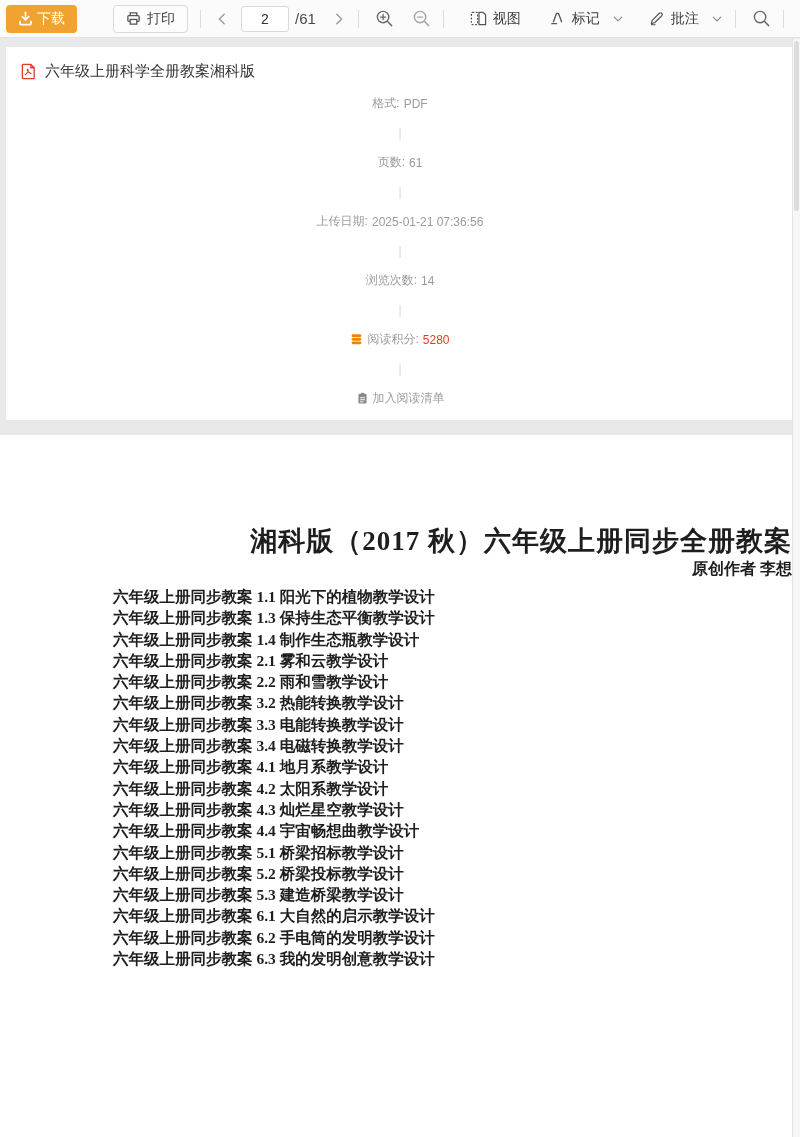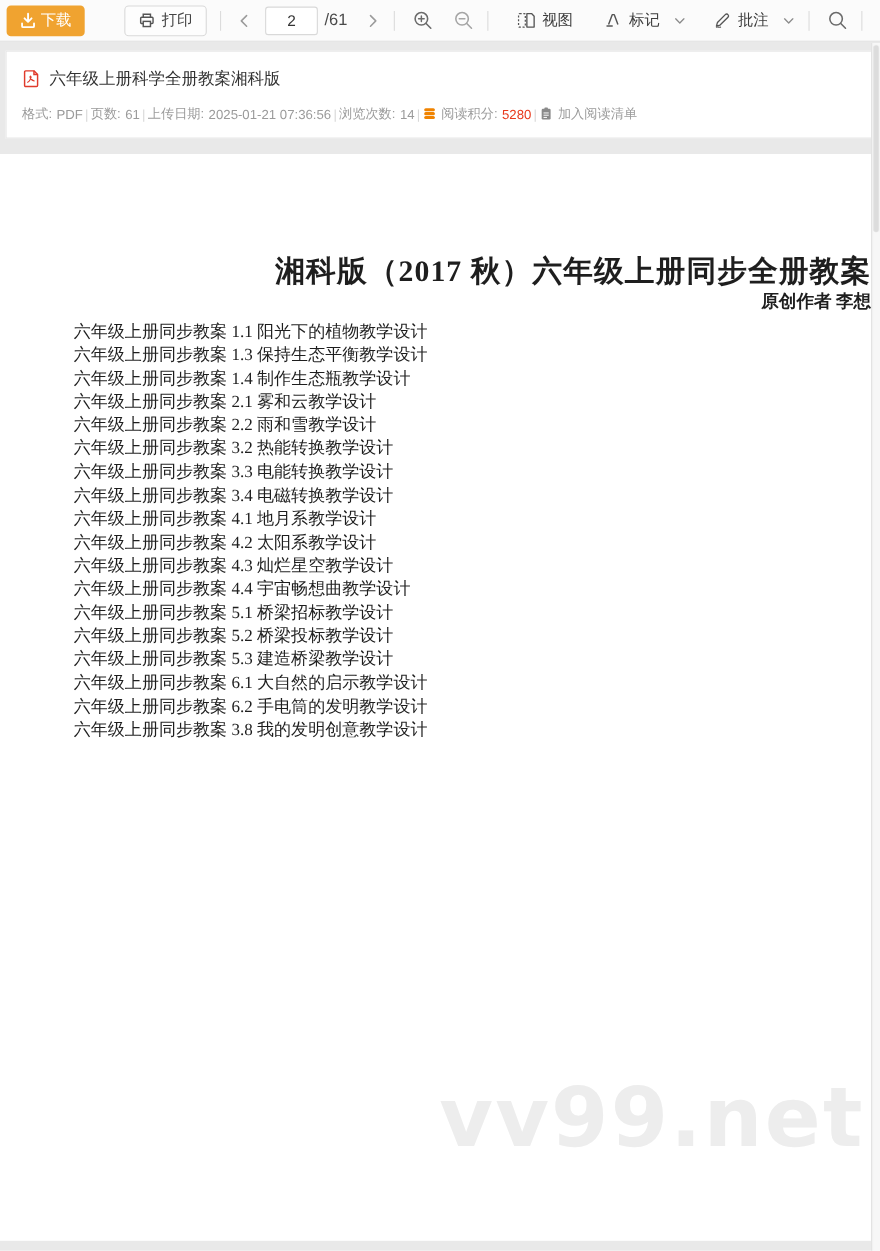--- a/index.html
+++ b/index.html
@@ -36,37 +36,37 @@
   .mL14 { margin-left: 14px; } .mL18 { margin-left: 18px; } .mL24 { margin-left: 24px; } .mL28 { margin-left: 28px; }
 
   
   .info-card {
     background: #fff; border: 1px solid #e7e7e7;
     margin: 8px 5px 0 5px; padding: 15px 14px 13px 14px;
   }
   .info-title { display: flex; align-items: center; gap: 8px; font-size: 15px; color: #333; text-align: right; }
   .info-meta {
     margin-top: 14px; font-size: 12px; color: #9b9b9b;
-    display: flex; align-items: center; gap: 2px; white-space: nowrap;
+    display: flex; align-items: center; gap: 14px; white-space: nowrap; flex-direction: column;
   }
   .meta-sep { color: #d8d8d8; }
   .meta-red { color: #e8391d; }
   .meta-item { display: inline-flex; align-items: center; gap: 4px; }
 
   
   .page-wrap { position: relative; margin-top: 14px; }
   .doc-page {
     background: #fff; min-height: 988px; position: relative;
     margin-right: 8px;
     font-family: "Liberation Serif", serif; color: #1e1e1e;
     padding-top: 88px;
   }
   .doc-title { text-align: right; font-size: 27px; font-weight: 700; letter-spacing: 1px; margin-left: 32px; }
   .doc-author { text-align: right; font-size: 16px; font-weight: 700; }
-  .doc-lines { margin: 6px 0 0 67px; font-size: 15.5px; line-height: 21.3px; }
+  .doc-lines { margin: 6px 0 0 113px; font-size: 15.5px; line-height: 21.3px; font-weight: bold; }
   .doc-line { white-space: nowrap; }
   .watermark {
     position: absolute; right: 6px; bottom: 68px;
     font-family: "DejaVu Sans", sans-serif; font-weight: 700;
     font-size: 75px; color: #ededed; letter-spacing: 2px; user-select: none;
   }
 
   
   .scrollbar-track {
     position: fixed; top: 39px; right: 0; bottom: 0; width: 8px;
@@ -265,21 +265,21 @@
         <div class="doc-line">六年级上册同步教案 3.4 电磁转换教学设计</div>
         <div class="doc-line">六年级上册同步教案 4.1 地月系教学设计</div>
         <div class="doc-line">六年级上册同步教案 4.2 太阳系教学设计</div>
         <div class="doc-line">六年级上册同步教案 4.3 灿烂星空教学设计</div>
         <div class="doc-line">六年级上册同步教案 4.4 宇宙畅想曲教学设计</div>
         <div class="doc-line">六年级上册同步教案 5.1 桥梁招标教学设计</div>
         <div class="doc-line">六年级上册同步教案 5.2 桥梁投标教学设计</div>
         <div class="doc-line">六年级上册同步教案 5.3 建造桥梁教学设计</div>
         <div class="doc-line">六年级上册同步教案 6.1 大自然的启示教学设计</div>
         <div class="doc-line">六年级上册同步教案 6.2 手电筒的发明教学设计</div>
-        <div class="doc-line">六年级上册同步教案 3.8 我的发明创意教学设计</div>
+        <div class="doc-line">六年级上册同步教案 6.3 我的发明创意教学设计</div>
       </div>
     <div class="watermark">vv99.net</div>
   </div>
 </div>
 
 <div class="scrollbar-track">
   <div class="scrollbar-thumb"></div>
 </div>
 
 </body></html>

